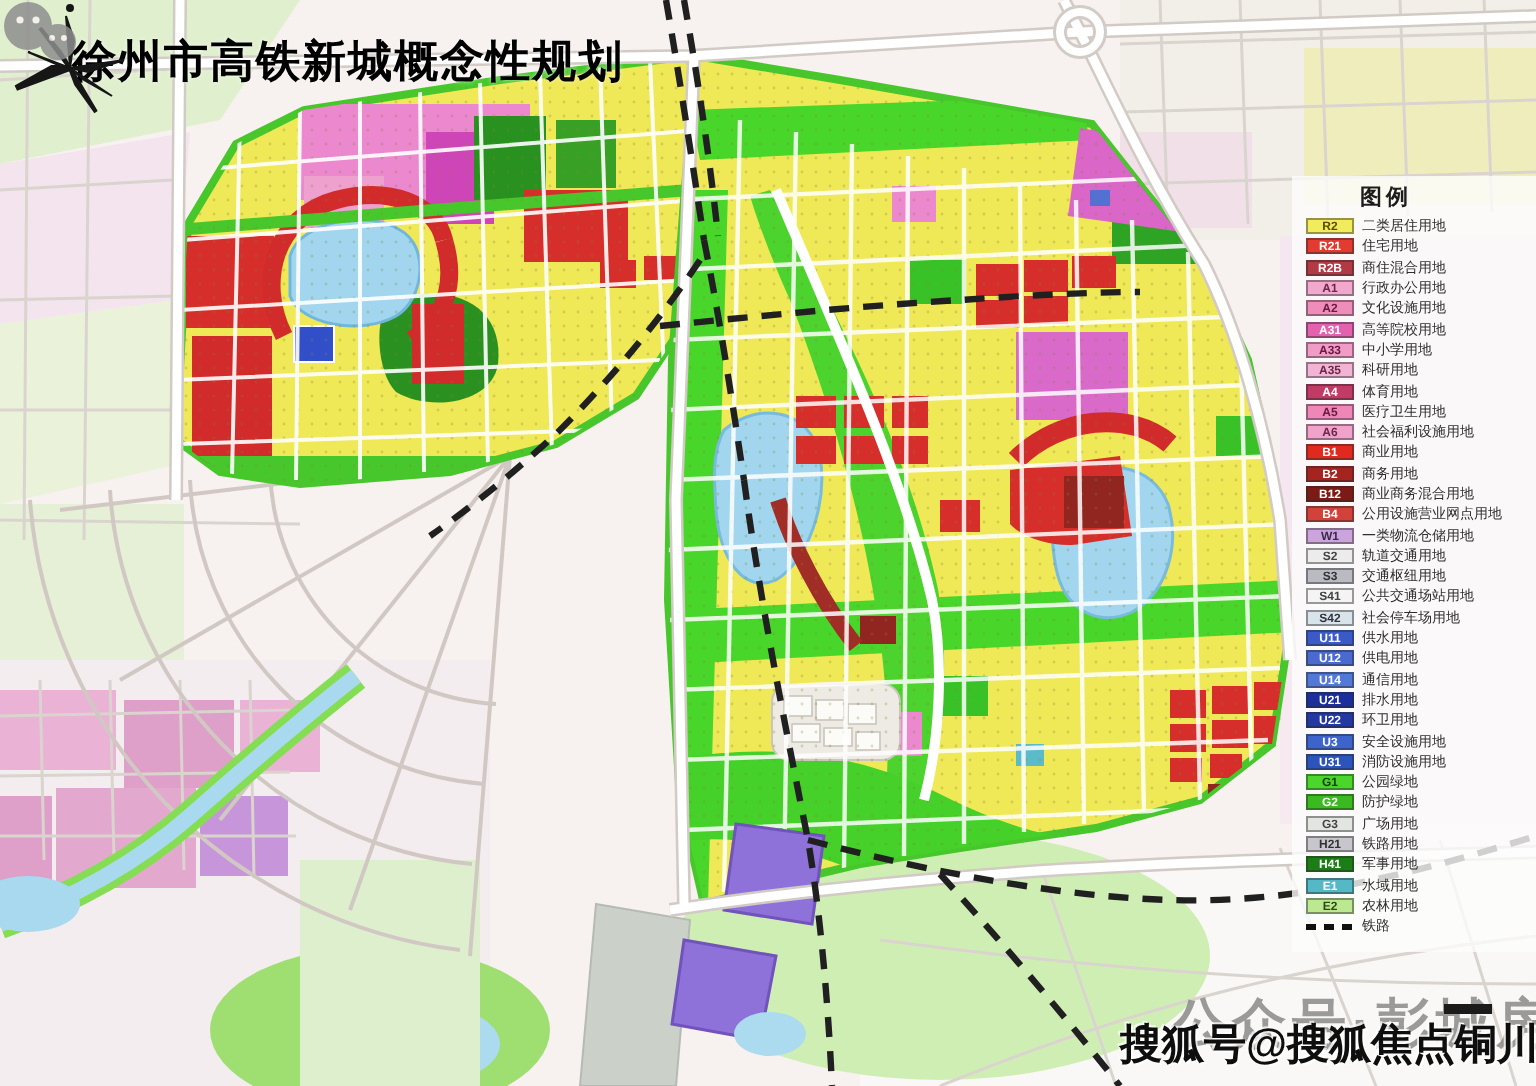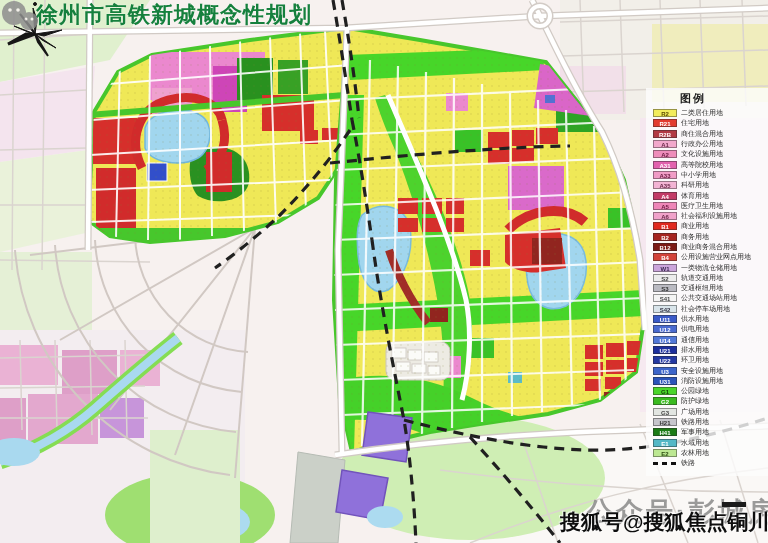--- a/index.html
+++ b/index.html
@@ -1,20 +1,20 @@
 <!DOCTYPE html>
 <html><head>
 <meta charset="utf-8">
 <style>
   html,body{margin:0;padding:0;background:#888;}
   .stage{position:relative;width:768px;height:543px;overflow:hidden;background:#f7f1ef;
          font-family:"Liberation Sans","DejaVu Sans",sans-serif;}
   .stage svg{position:absolute;left:0;top:0;}
-  .map-title{position:absolute;left:36px;top:0;margin:0;font-size:22px;font-weight:900;
-             color:#15803d;letter-spacing:1px;white-space:nowrap;
+  .map-title{position:absolute;left:36px;top:16px;margin:0;font-size:22px;font-weight:900;
+             color:#000000;letter-spacing:1px;white-space:nowrap;
              text-shadow:0 0 2px rgba(255,255,255,.65);}
   
   .legend{position:absolute;right:0;top:88px;width:122px;height:388px;
           background:rgba(253,253,252,.8);box-sizing:border-box;padding:3px 2px 2px 7px;}
   .legend-title{font-size:11px;font-weight:bold;color:#1c1c1c;padding-left:27px;margin-bottom:2px;letter-spacing:2px;}
   .lrow{display:flex;align-items:center;height:10.3px;}
   .chip{width:24px;min-width:24px;height:8px;font-size:6px;line-height:8px;text-align:center;
         border:1px solid rgba(40,40,40,.45);box-sizing:border-box;font-weight:bold;overflow:hidden;}
   .dash-chip{border:none;height:3px;background:repeating-linear-gradient(90deg,#111 0 5px,transparent 5px 9px);}
   .lbl{font-size:7px;color:#2e2e2e;margin-left:4px;white-space:nowrap;}

